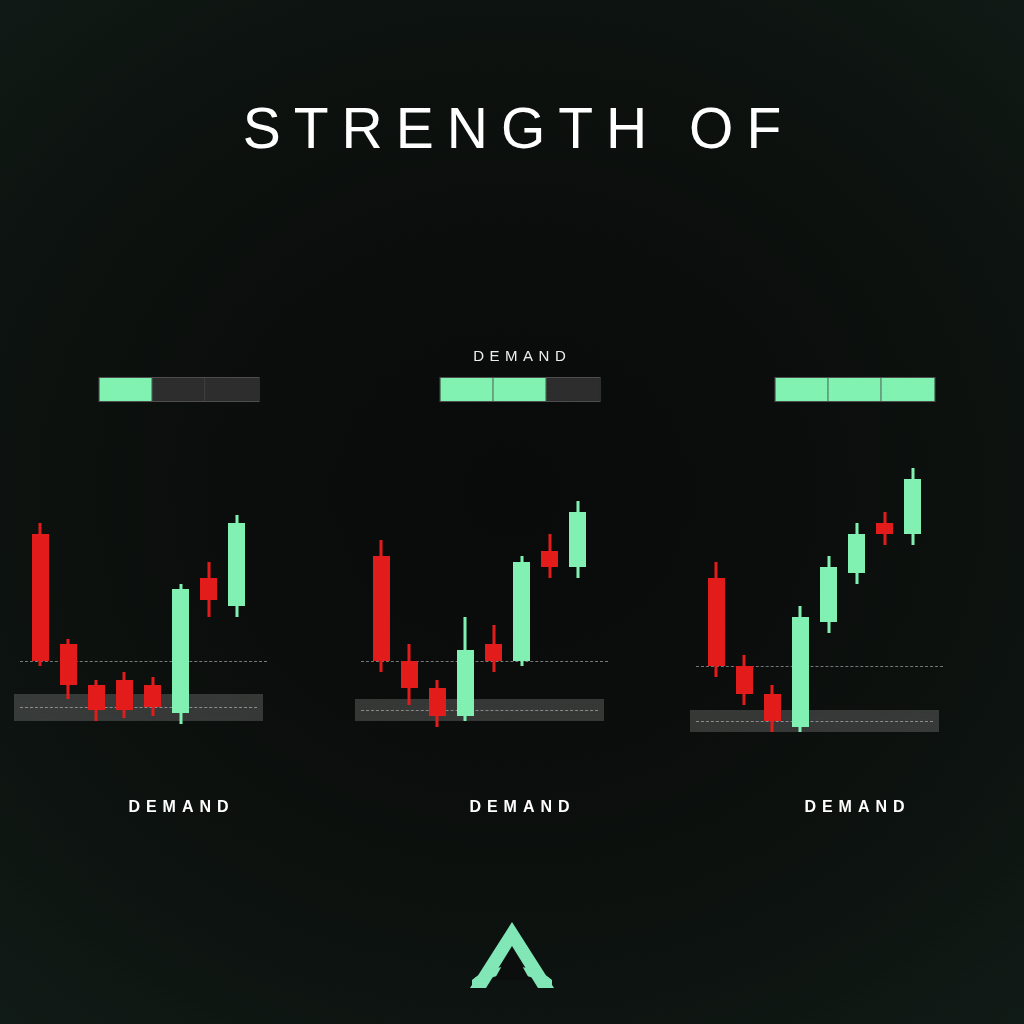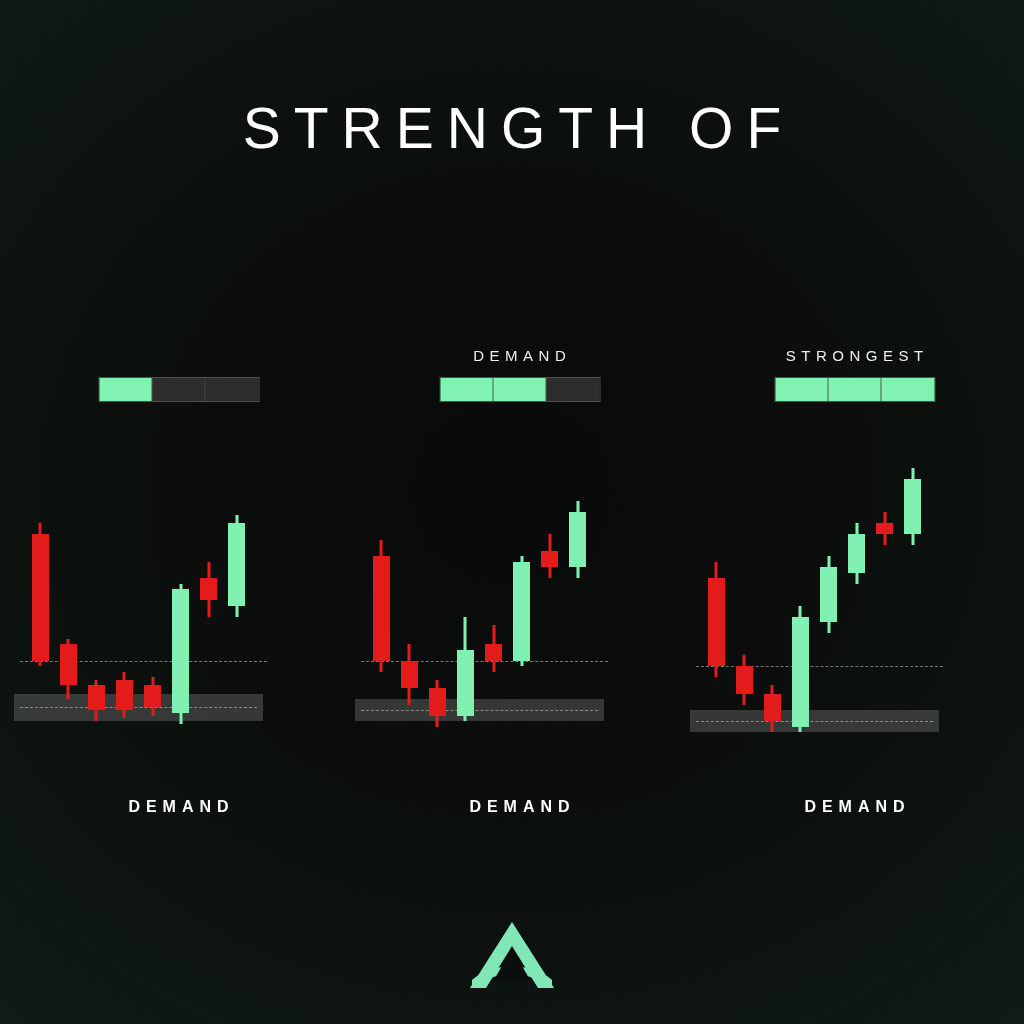--- a/index.html
+++ b/index.html
@@ -241,21 +241,20 @@
         </div>
         <div class="candle up" style="left: 220.438px; width: 17px; top: 0px; height: 340px;">
           <div class="wick" style="top: 61px; height: 77px;"></div>
           <div class="body" style="top: 72px; height: 55px;"></div>
         </div>
       </div>
     <div class="demand-caption">DEMAND</div>
   </div>
 
   <div class="panel" id="panel-2">
-    <div class="strength-label">STRONGEST</div>
     <div class="strength-bar">
       <div class="seg on"></div>
       <div class="seg on"></div>
       <div class="seg on"></div>
     </div>
     <div class="chart" id="chart-2">
         <div class="demand-band" style="left: 6px; width: 249px; top: 270px; height: 22px;"></div>
         <div class="zone-line" style="left: 12px; width: 237px; top: 281px;"></div>
         <div class="zone-line" style="left: 12px; width: 247px; top: 226px;"></div>
         <div class="candle down" style="left: 23.5625px; width: 17px; top: 0px; height: 340px;">

